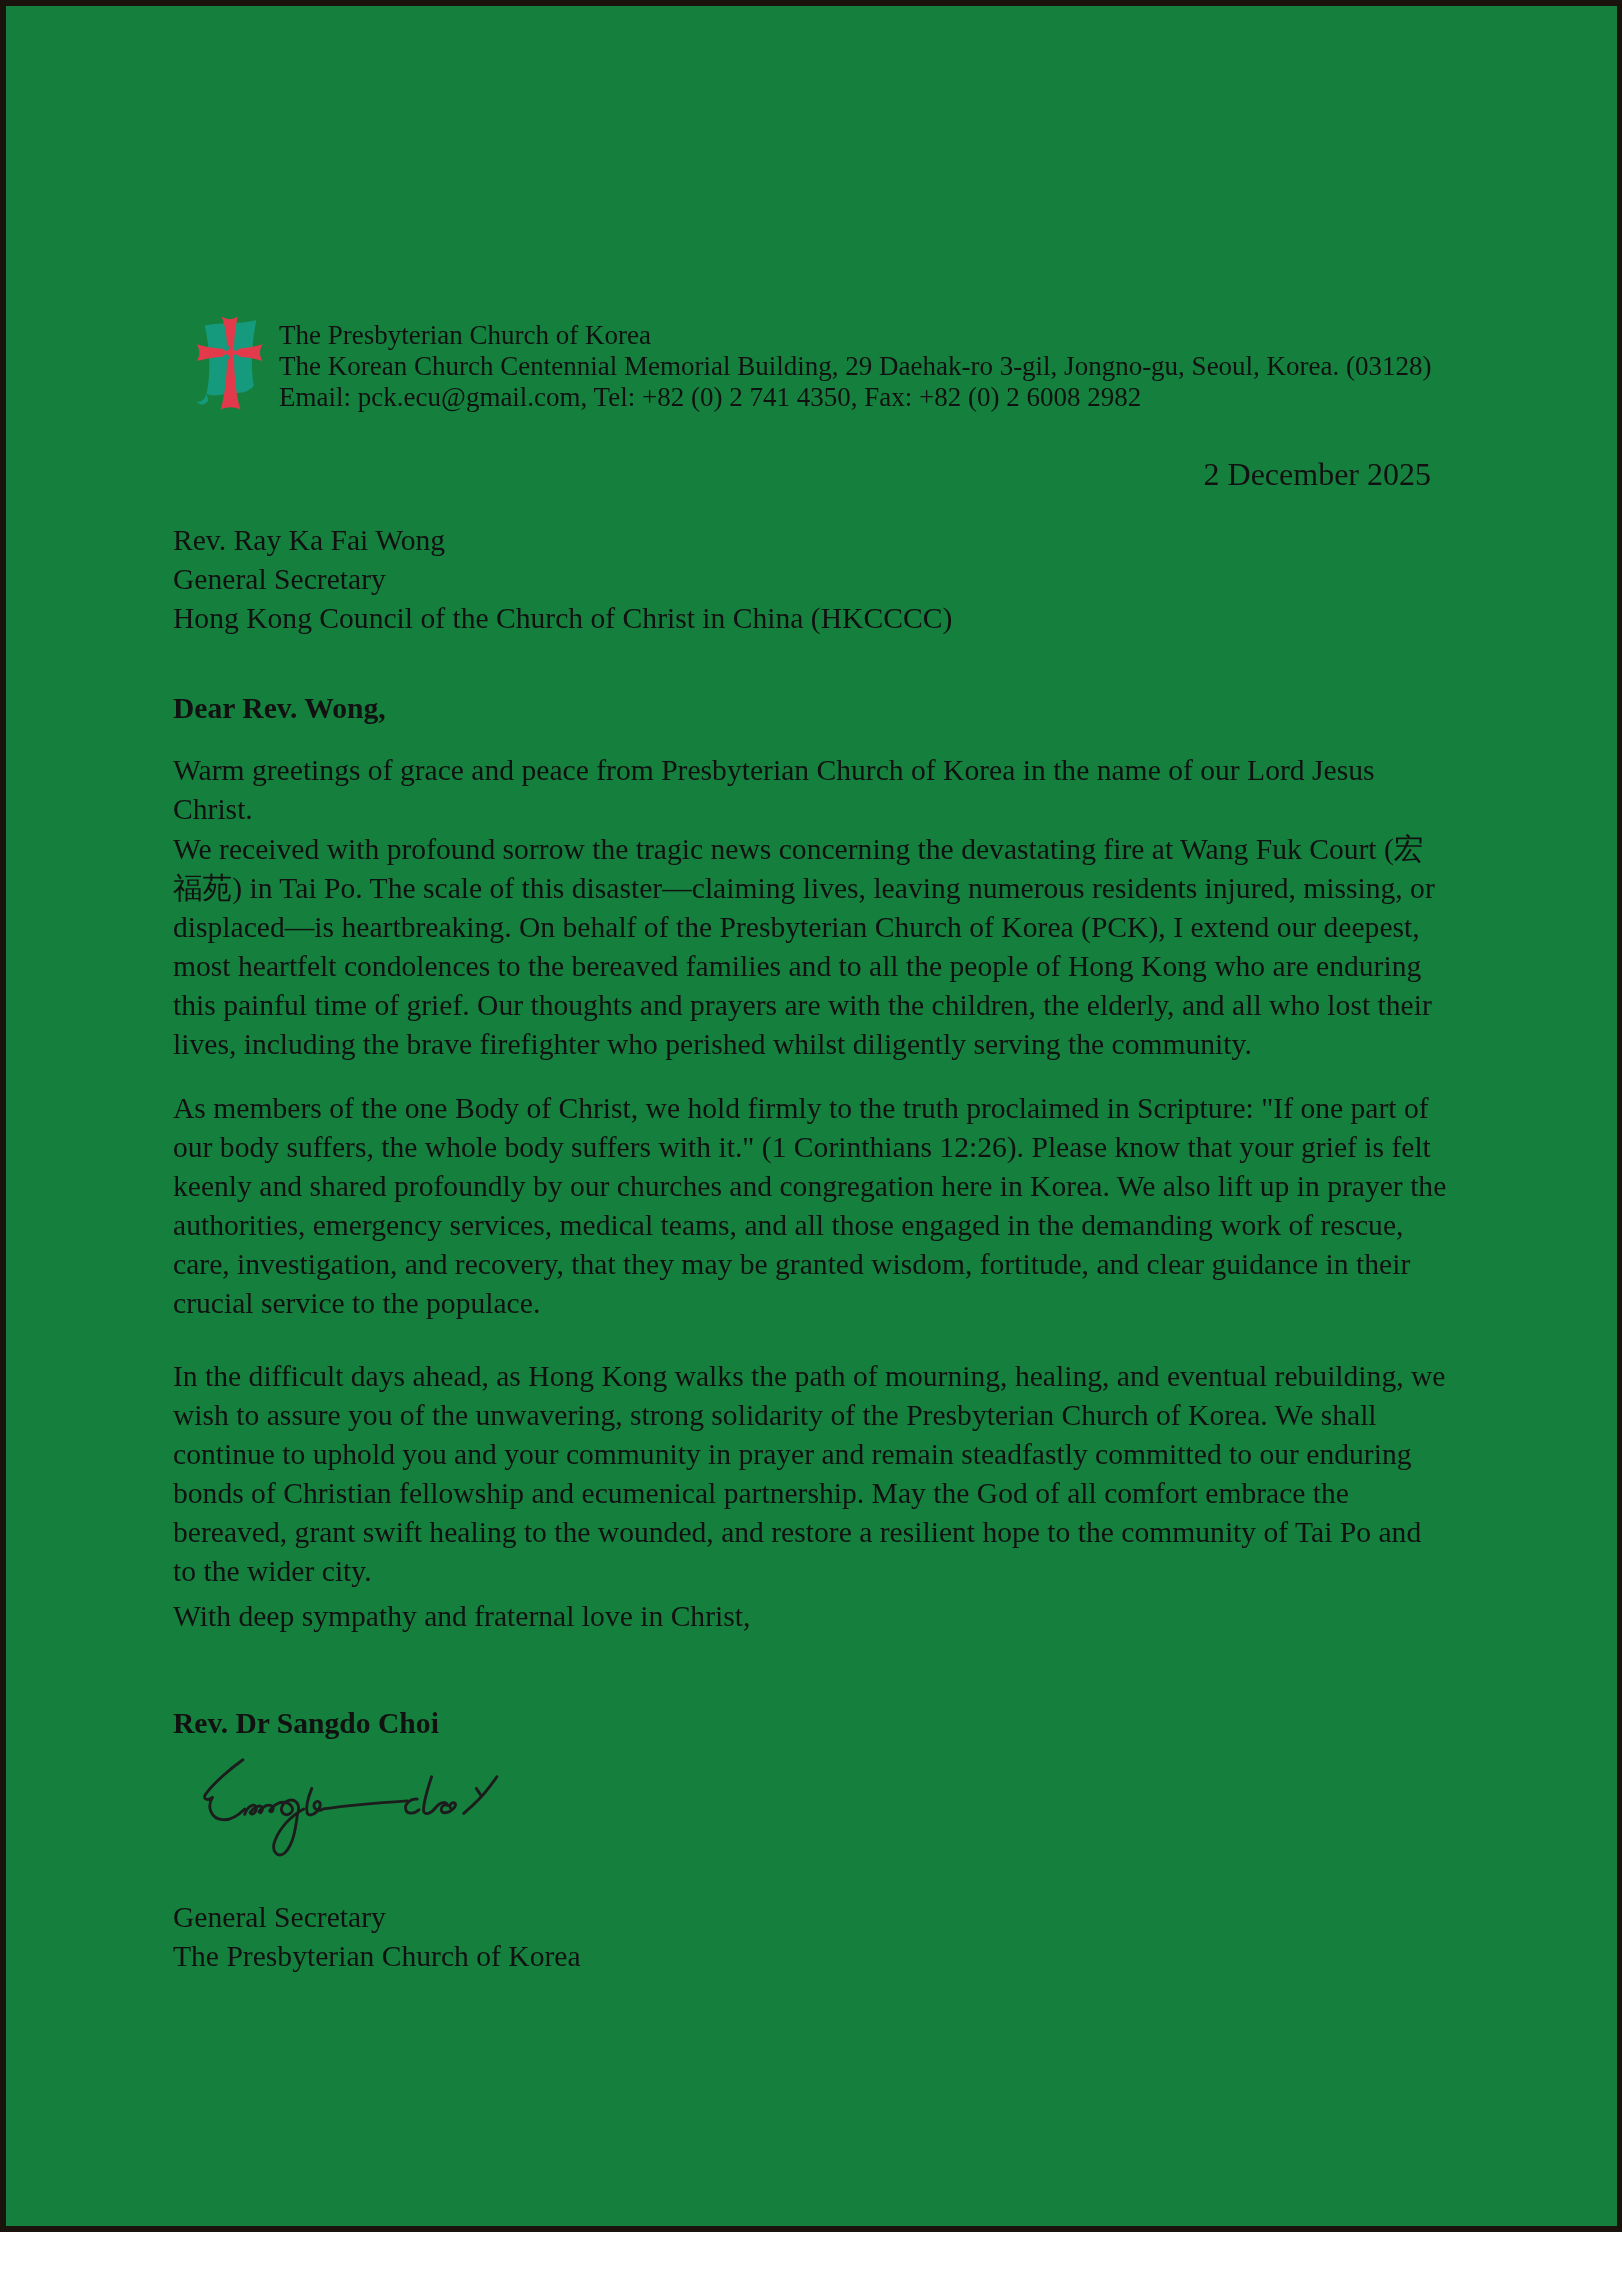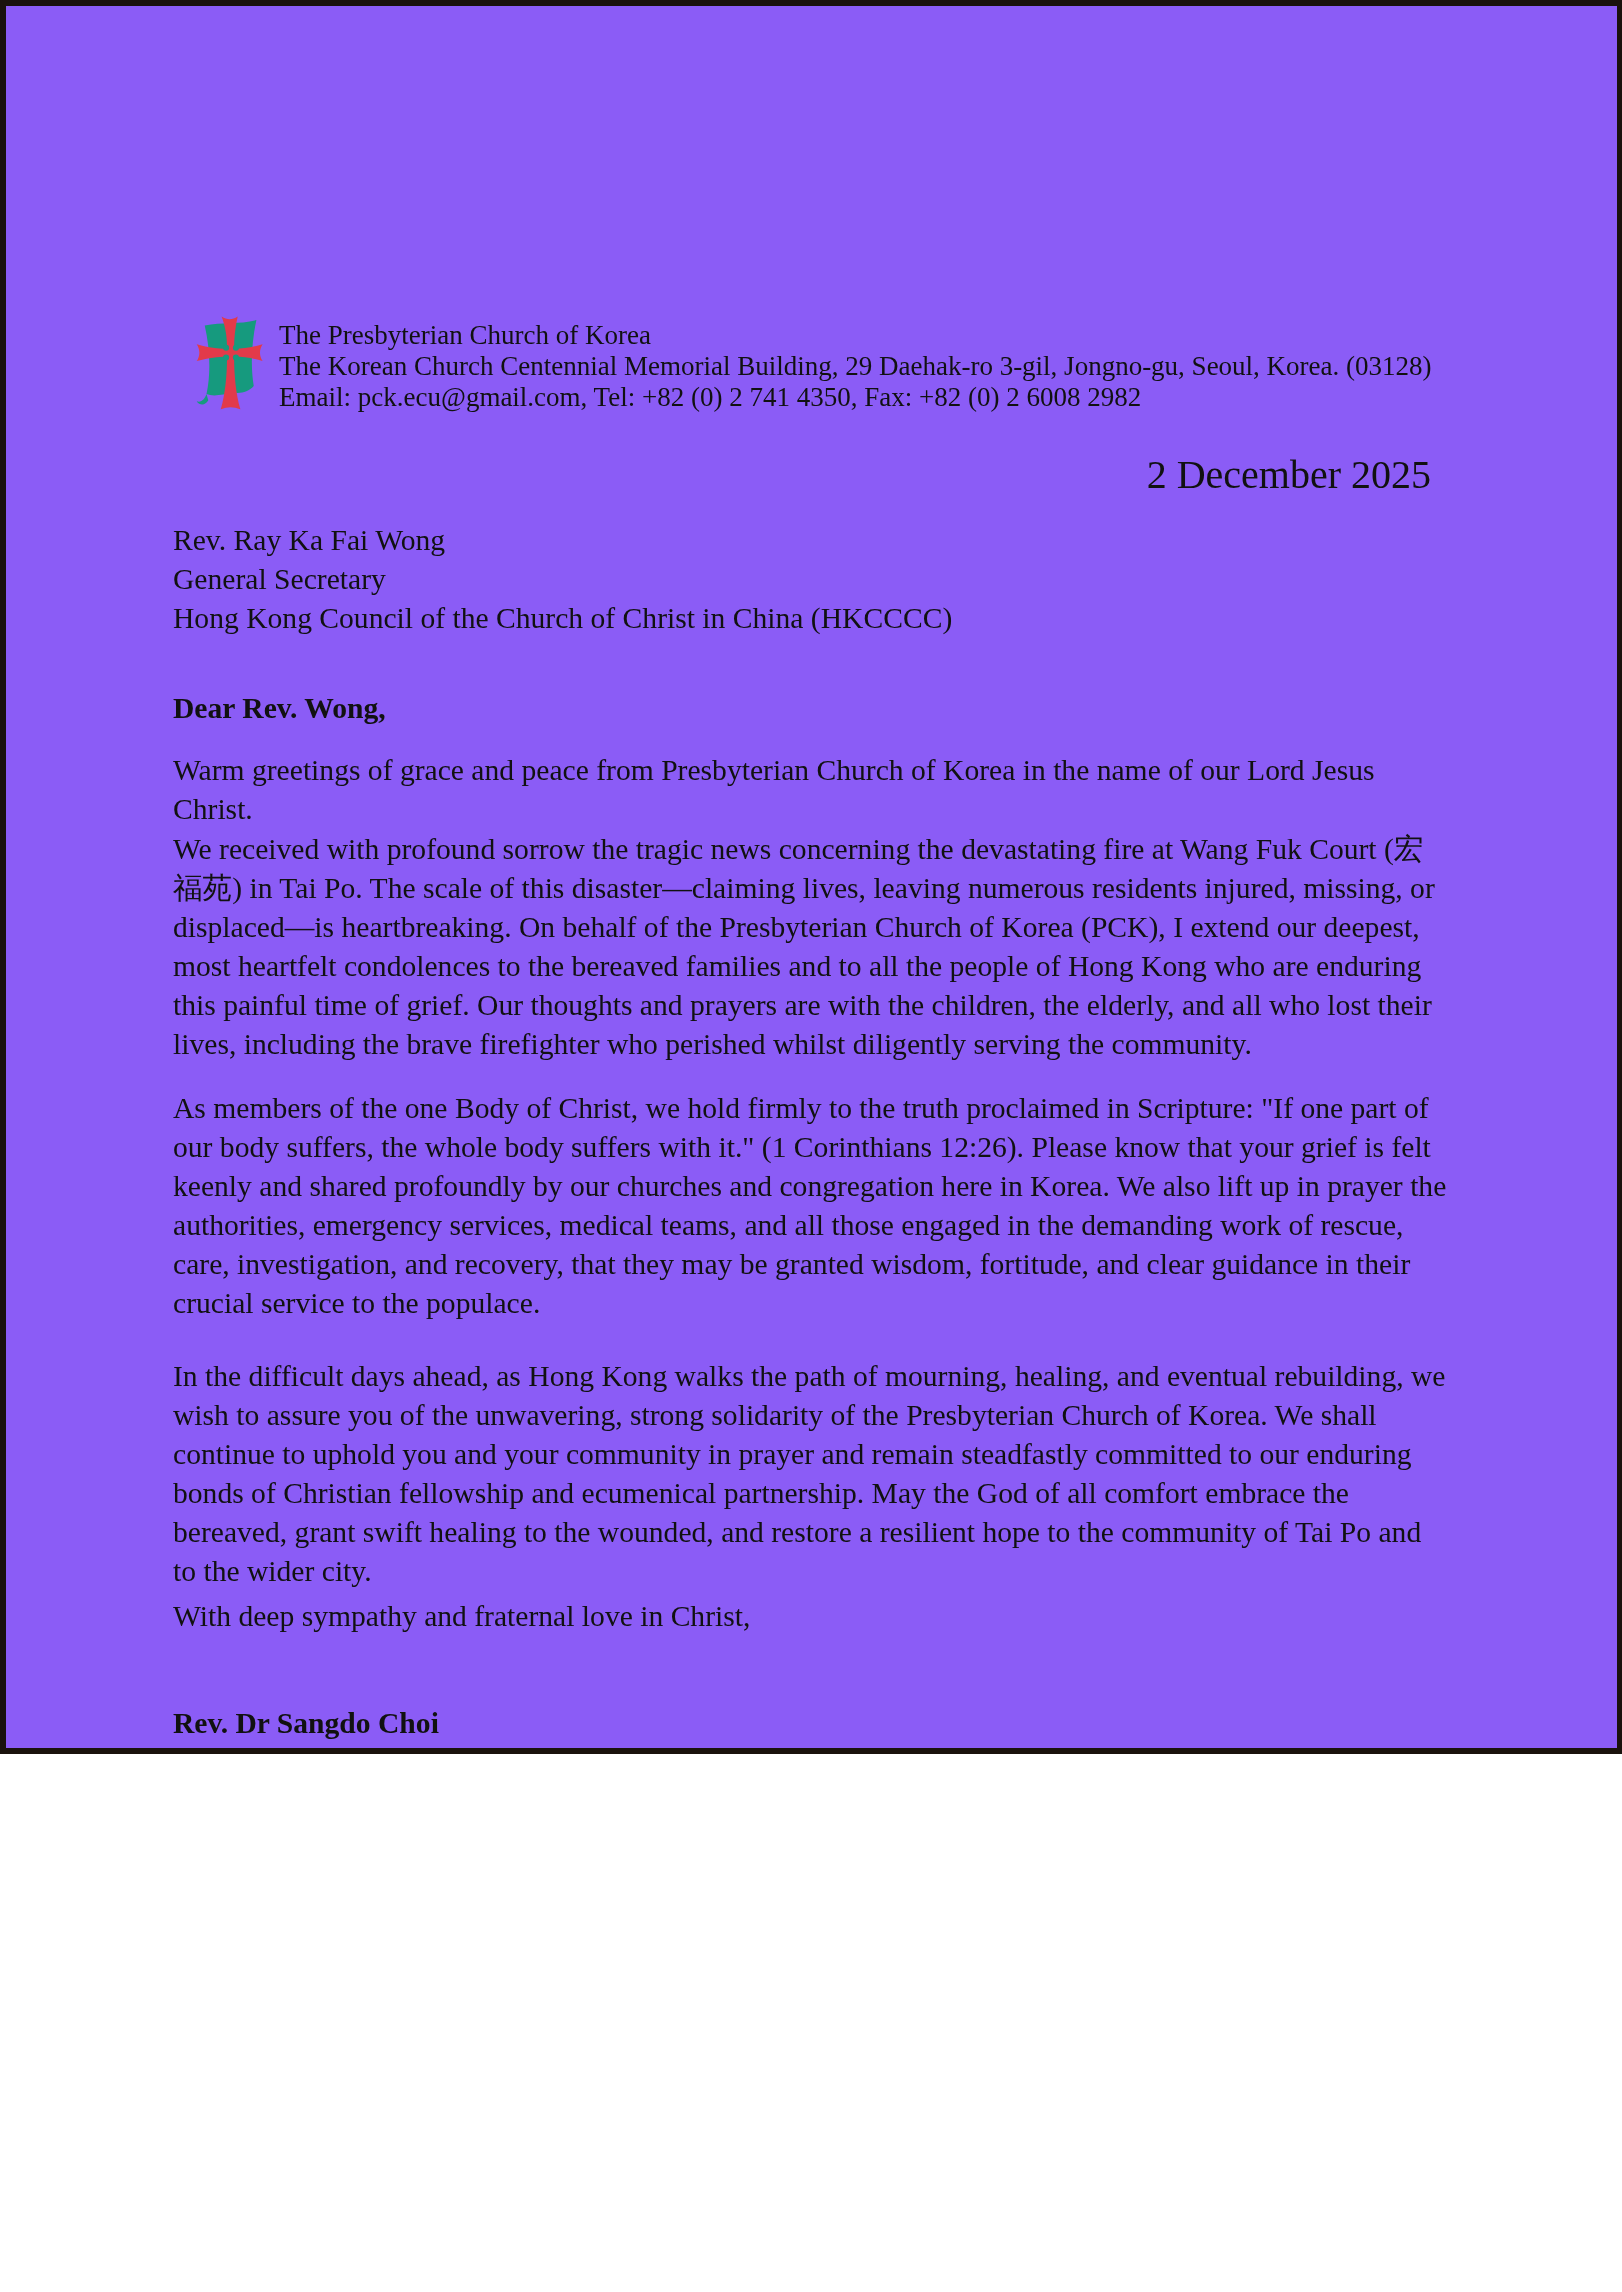--- a/index.html
+++ b/index.html
@@ -1,21 +1,21 @@
 <!DOCTYPE html>
 <html style="font-size:14.3px"><head>
 <meta charset="utf-8">
 <style>
   * { box-sizing: border-box; }
   html, body { margin: 0; padding: 0; background: #ffffff; }
   .page {
     position: relative;
     width: 1623px;
-    height: 1754px;
-    background: #8b5cf6;
+    height: 2232px;
+    background: #15803d;
     border: 6.3px solid #1a120d;
     padding: 303px 168px 8px 167px;
     font-family: "Liberation Serif", "DejaVu Serif", serif;
     color: #111111;
     font-size: 29.6px;
     line-height: 39px;
     overflow: hidden;
   }
 
   
@@ -27,21 +27,21 @@
     font-size: 27px;
     line-height: 31px;
     white-space: nowrap;
   }
 
   
   .date-line {
     margin-top: 40px;
     padding-right: 18px;
     text-align: right;
-    font-size: 40px;
+    font-size: 32px;
   }
 
   
   .recipient { margin-top: 27px; }
 
   .salutation { margin: 51px 0 0 0; font-weight: bold; }
 
   p.body-para { margin: 21.5px 0 0 0; text-align: left; font-family: Liberation Serif, serif; }
   p.para-1 { margin-top: 23px; }
   p.para-2 { margin-top: 1px; }

